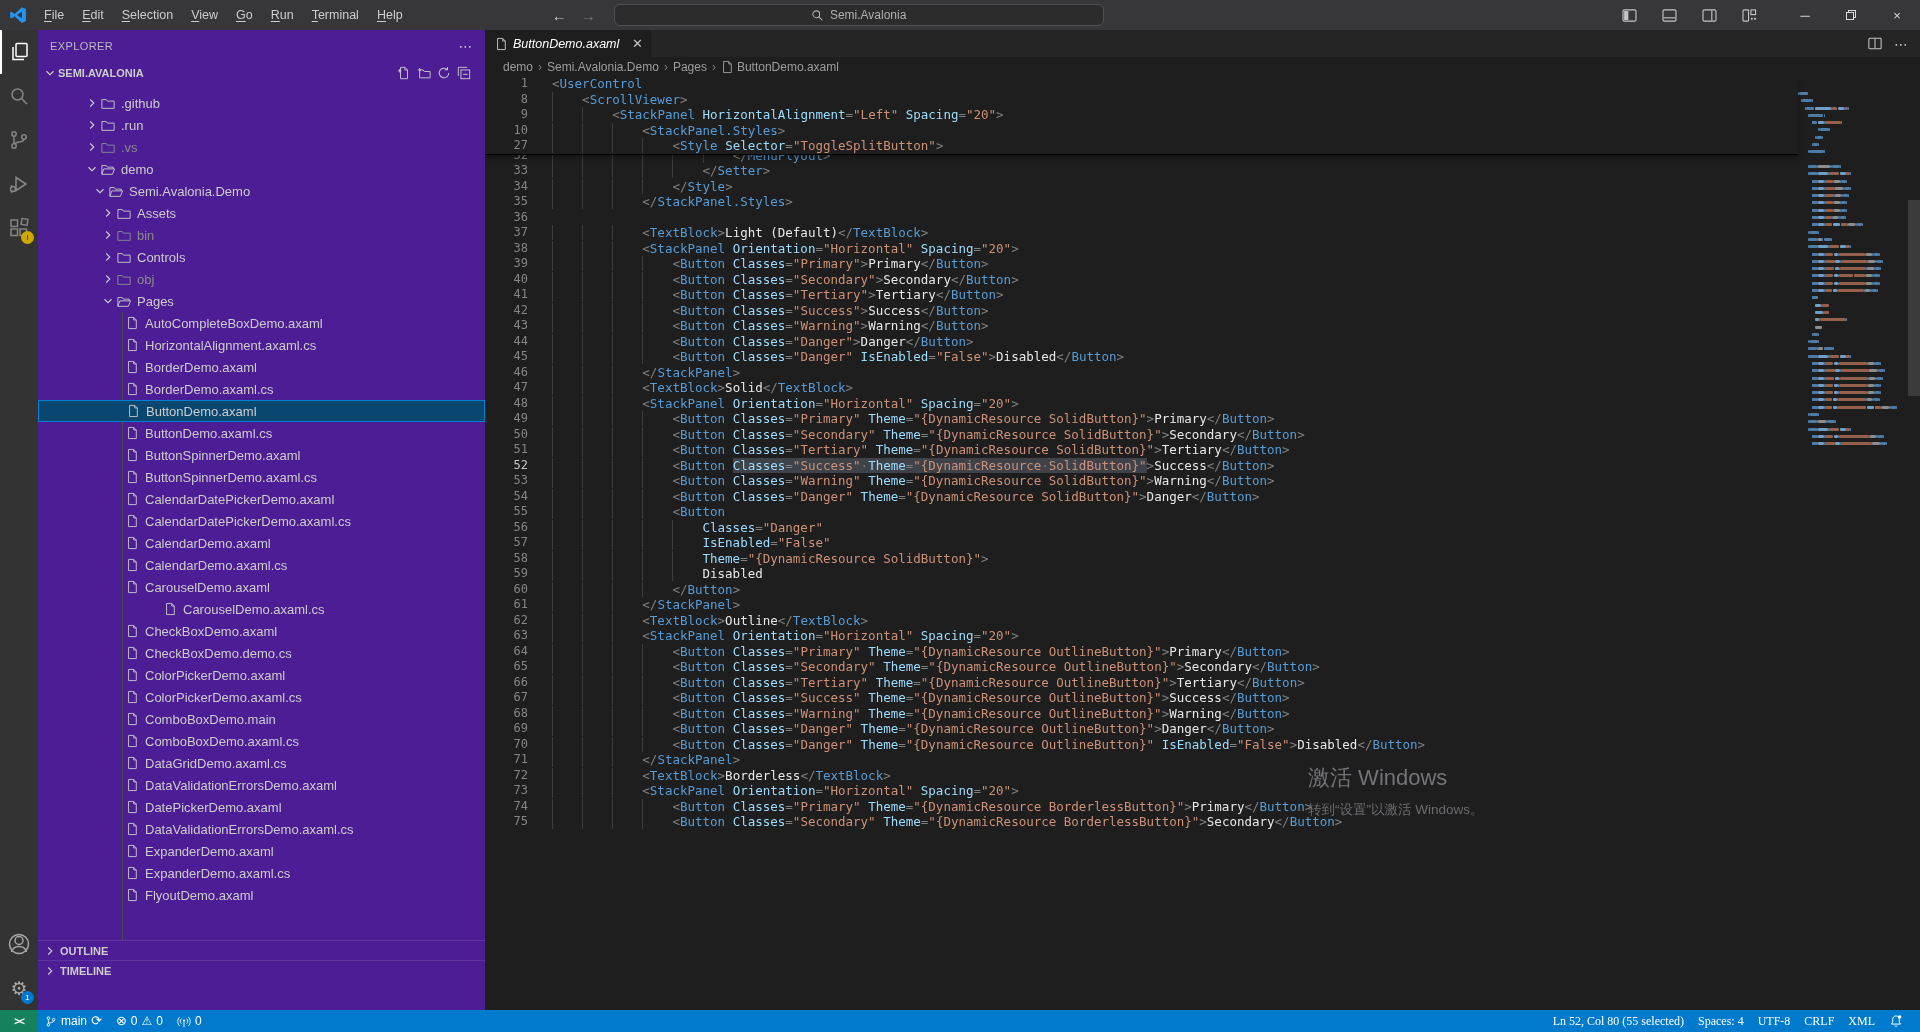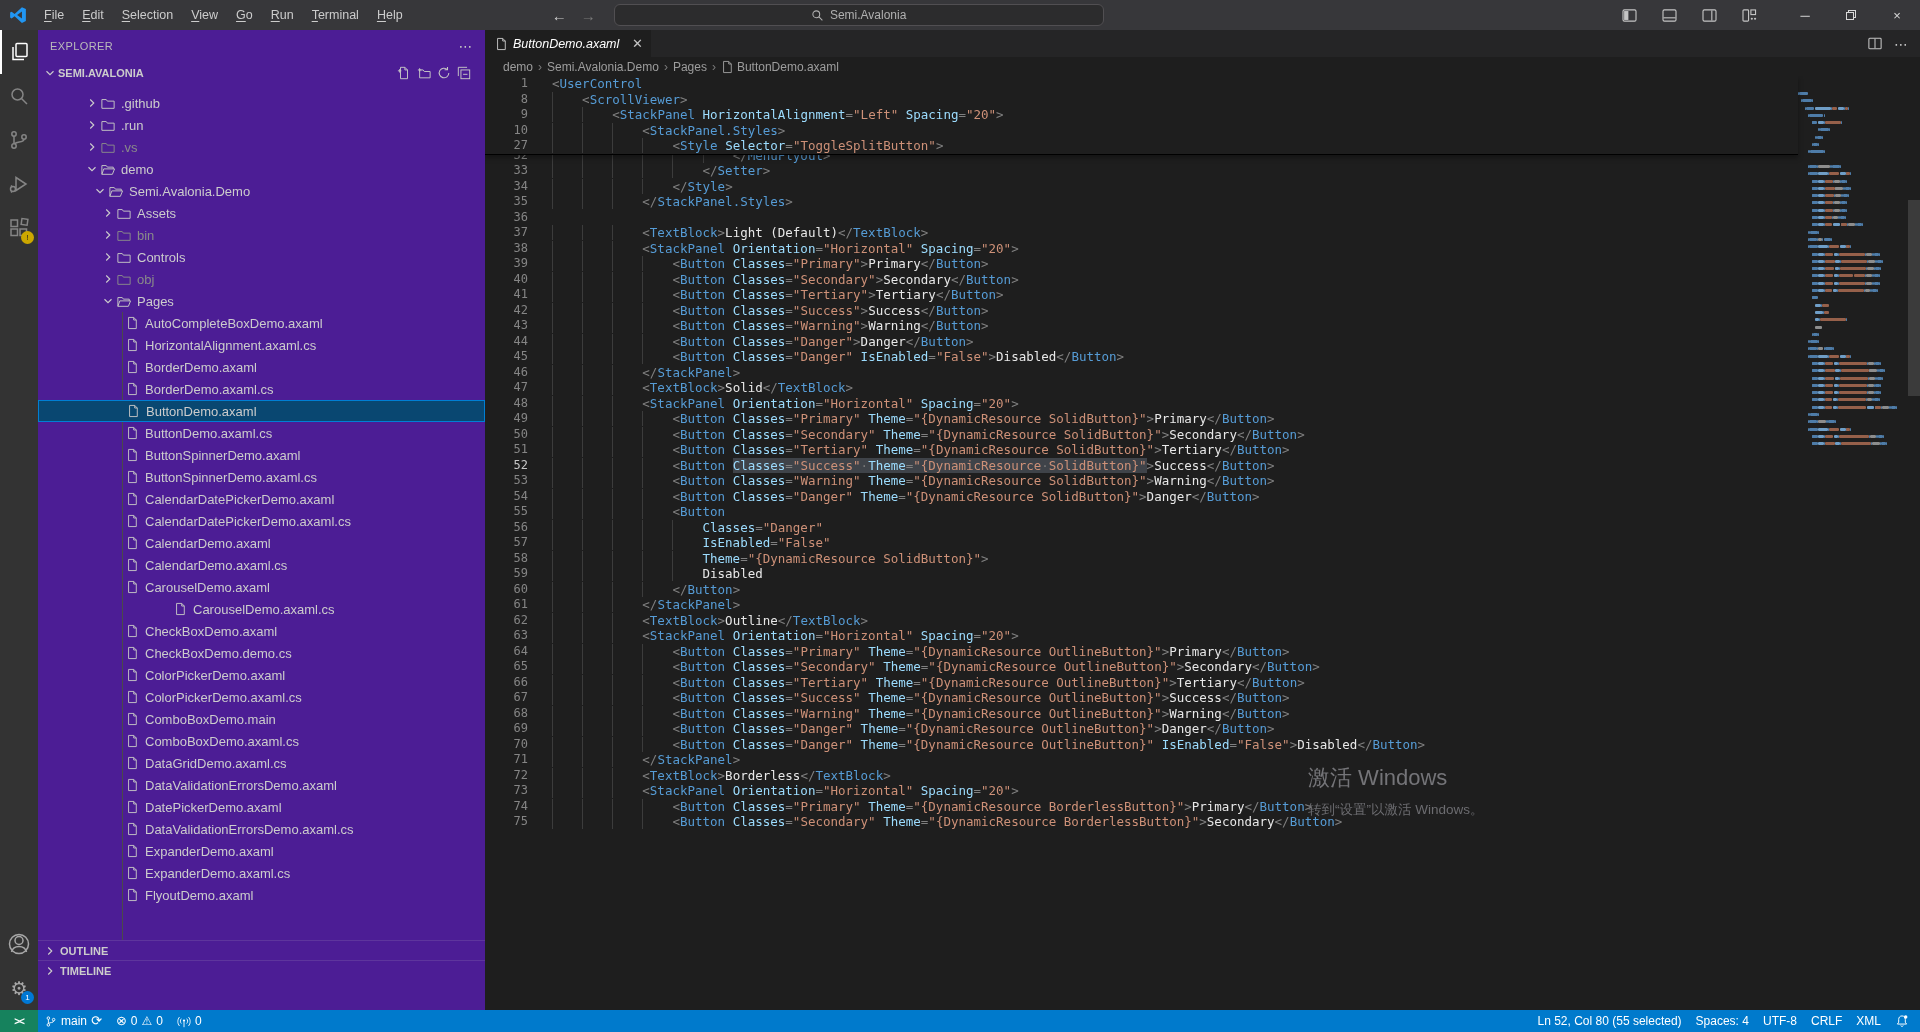--- a/index.html
+++ b/index.html
@@ -79,21 +79,21 @@
   .vscroll { position:absolute; right:0; top:124px; width:12px; height:196px; background:rgba(121,121,121,.32); z-index:4; }
   .watermark { position:absolute; left:823px; top:687px; z-index:2; }
   .watermark .w1 { font-family:"Liberation Sans",sans-serif; font-size:22px; color:#747478; }
   .watermark .w2 { font-family:"Liberation Sans",sans-serif; font-size:13.5px; color:#6c6c70; margin-top:8px; }
 
   
   .statusbar { height:22px; background:#007acc; display:flex; align-items:center; color:#ffffff; font-size:12px; }
   .remote { width:38px; height:22px; background:#16825d; display:flex; align-items:center; justify-content:center;
     font-weight:bold; font-size:10px; letter-spacing:-1px; }
   .st-item { display:flex; align-items:center; gap:4px; padding:0 7px; height:22px; }
-  .st-right { margin-left:auto; display:flex; align-items:center; padding-right:4px; }
+  .st-right { margin-left:auto; display:flex; align-items:center; padding-right:10px;font-family:Liberation Serif, serif; }
   .glyph { font-size:12px; line-height:1; }
 </style>
 </head>
 <body>
 
 <div class="titlebar">
   <svg class="vscode-logo" viewBox="0 0 16 16">
     <path d="M11.5 1 5 7 2.3 5 1 5.7v4.6L2.3 11 5 9l6.5 6 3.5-1.6V2.6L11.5 1z" fill="#2196f3"></path>
     <path d="M11.5 4.8v6.4L7.2 8l4.3-3.2z" fill="#37373a"></path>
   </svg>
@@ -502,21 +502,21 @@
         <div class="trow" style="padding-left: 70px;">
           <span class="chev"></span>
           <span class="ticon">
             <svg width="12" height="14" viewBox="0 0 14 16">
               <path d="M3 1.5h6l3 3V14.5H3z" fill="none" stroke="#c5c5c5" stroke-width="1.1"></path>
               <path d="M9 1.5v3h3" fill="none" stroke="#c5c5c5" stroke-width="1.1"></path>
             </svg>
           </span>
           <span class="lbl">CarouselDemo.axaml</span>
         </div>
-        <div class="trow" style="padding-left: 70px; margin-left: 48px;">
+        <div class="trow" style="padding-left: 108px;">
           <span class="chev"></span>
           <span class="ticon">
             <svg width="12" height="14" viewBox="0 0 14 16">
               <path d="M3 1.5h6l3 3V14.5H3z" fill="none" stroke="#c5c5c5" stroke-width="1.1"></path>
               <path d="M9 1.5v3h3" fill="none" stroke="#c5c5c5" stroke-width="1.1"></path>
             </svg>
           </span>
           <span class="lbl">CarouselDemo.axaml.cs</span>
         </div>
         <div class="trow" style="padding-left: 70px;">

